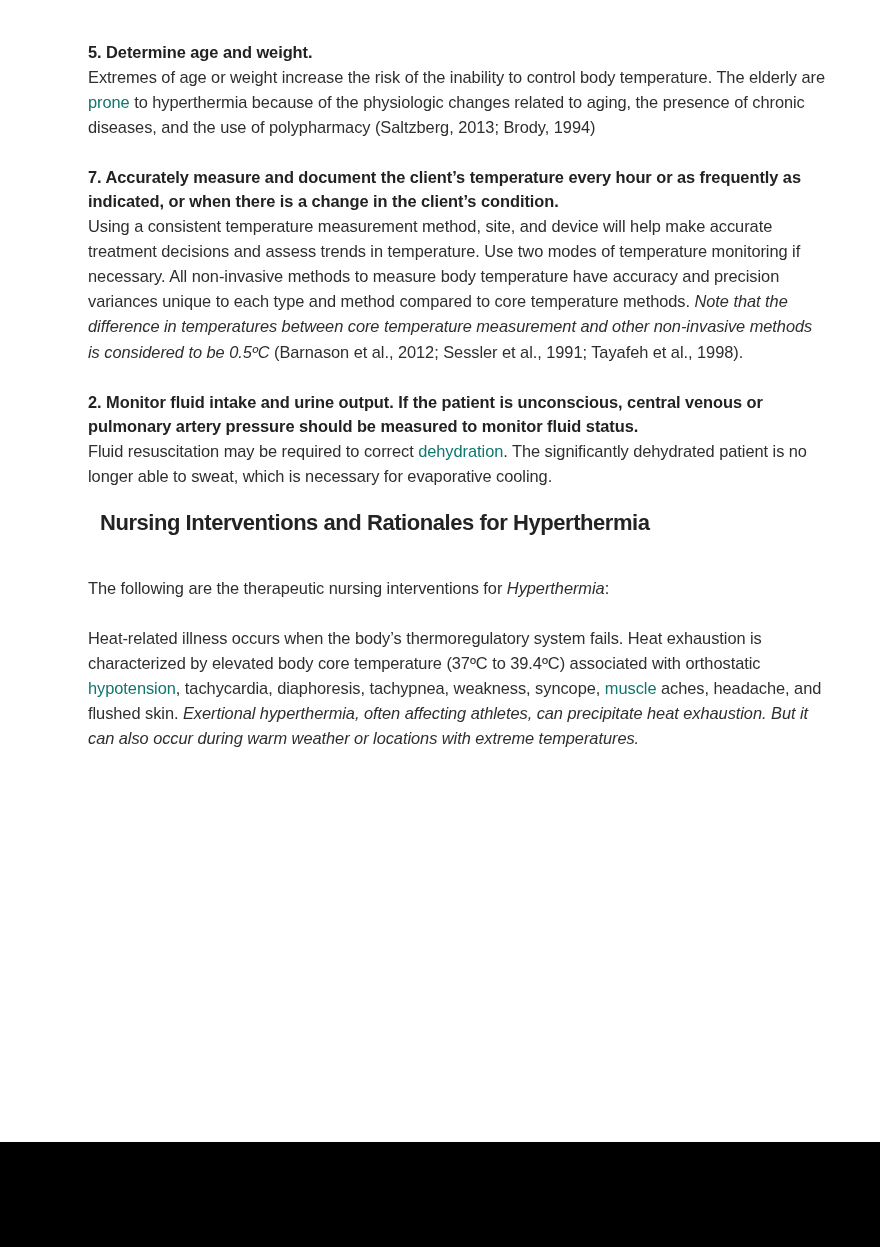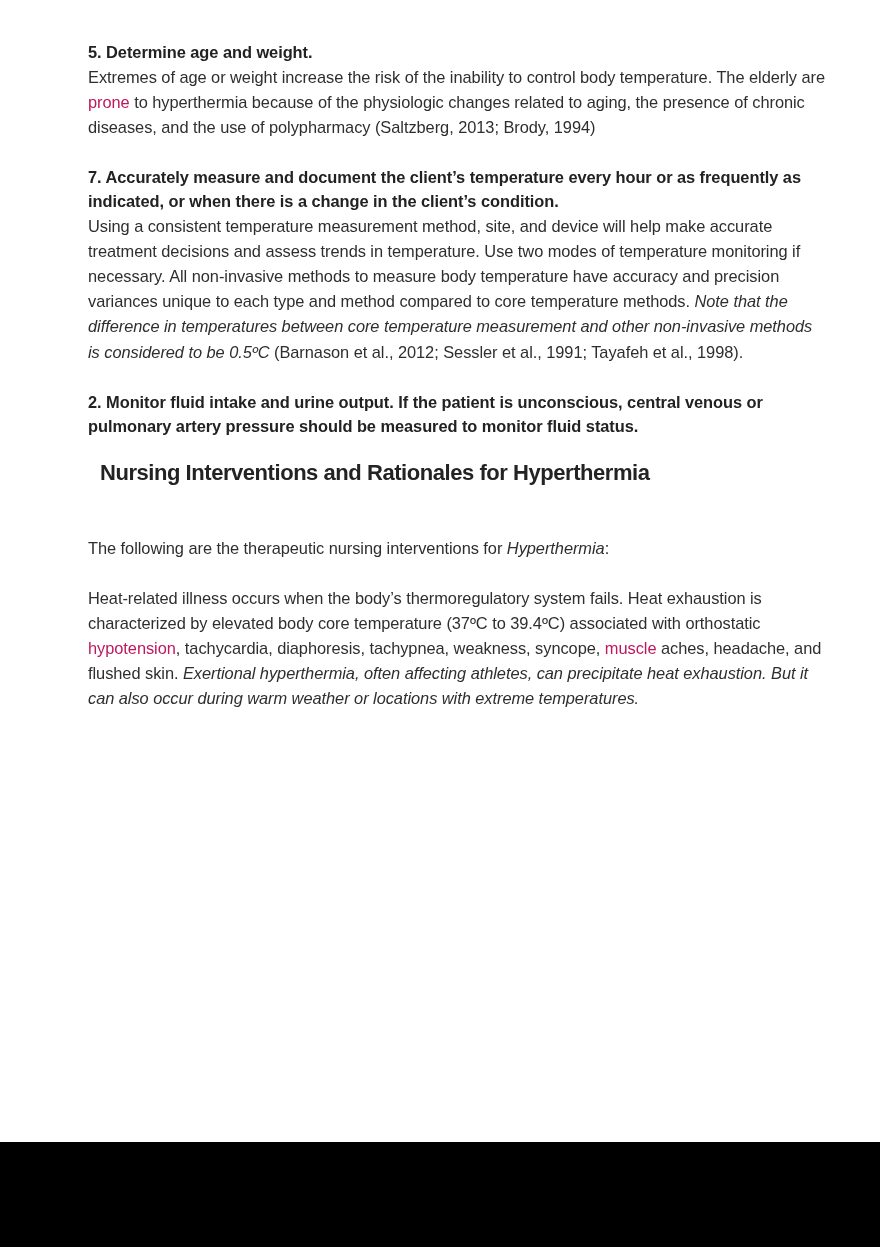--- a/index.html
+++ b/index.html
@@ -54,21 +54,21 @@
 
   .block {
     margin-bottom: 25px;
   }
 
   .block.tight {
     margin-bottom: 0;
   }
 
   a.link {
-    color: #be185d;
+    color: #0f766e;
     text-decoration: none;
     cursor: pointer;
   }
 
   em.it {
     font-style: italic;
   }
 
   
   .ad-slot {
@@ -95,21 +95,21 @@
     font-size: 22px;
     line-height: 43px;
     font-weight: bold;
     color: #232323;
     margin: 12px;
     letter-spacing: -0.45px;
     width: 680px;
   }
 
   .after-heading {
-    margin-top: 42px;
+    margin-top: 32px;
   }
 
   .section-gap {
     margin-top: 25px;
   }
 
   
   .bottom-band {
     position: absolute;
     left: 0;
@@ -130,20 +130,21 @@
       <p class="para"><span>Extremes of age or weight increase the risk of the inability to control body temperature. The elderly are </span><a class="link">prone</a><span> to hyperthermia because of the physiologic changes related to aging, the presence of chronic diseases, and the use of polypharmacy (Saltzberg, 2013; Brody, 1994)</span></p>
     </div>
 
     <div class="block">
       <p class="subhead">7. Accurately measure and document the client’s temperature every hour or as frequently as indicated, or when there is a change in the client’s condition.</p>
       <p class="para"><span>Using a consistent temperature measurement method, site, and device will help make accurate treatment decisions and assess trends in temperature. Use two modes of temperature monitoring if necessary. All non-invasive methods to measure body temperature have accuracy and precision variances unique to each type and method compared to core temperature methods. </span><em class="it">Note that the difference in temperatures between core temperature measurement and other non-invasive methods is considered to be 0.5ºC</em><span> (Barnason et al., 2012; Sessler et al., 1991; Tayafeh et al., 1998).</span></p>
     </div>
 
     <div class="block tight">
       <p class="subhead">2. Monitor fluid intake and urine output. If the patient is unconscious, central venous or pulmonary artery pressure should be measured to monitor fluid status.</p>
+      <p class="para"><span>Fluid resuscitation may be required to correct </span><a class="link">dehydration</a><span>. The significantly dehydrated patient is no longer able to sweat, which is necessary for evaporative cooling.</span></p>
     </div>
 
 
     <h2 class="main-heading">Nursing Interventions and Rationales for Hyperthermia</h2>
 
     <p class="para after-heading"><span>The following are the therapeutic nursing interventions for </span><em class="it">Hyperthermia</em><span>:</span></p>
 
     <div class="section-gap">
       <p class="para"><span>Heat-related illness occurs when the body’s thermoregulatory system fails. Heat exhaustion is characterized by elevated body core temperature (37ºC to 39.4ºC) associated with orthostatic </span><a class="link">hypotension</a><span>, tachycardia, diaphoresis, tachypnea, weakness, syncope, </span><a class="link">muscle</a><span> aches, headache, and flushed skin. </span><em class="it">Exertional hyperthermia, often affecting athletes, can precipitate heat exhaustion. But it can also occur during warm weather or locations with extreme temperatures.</em></p>
     </div>

